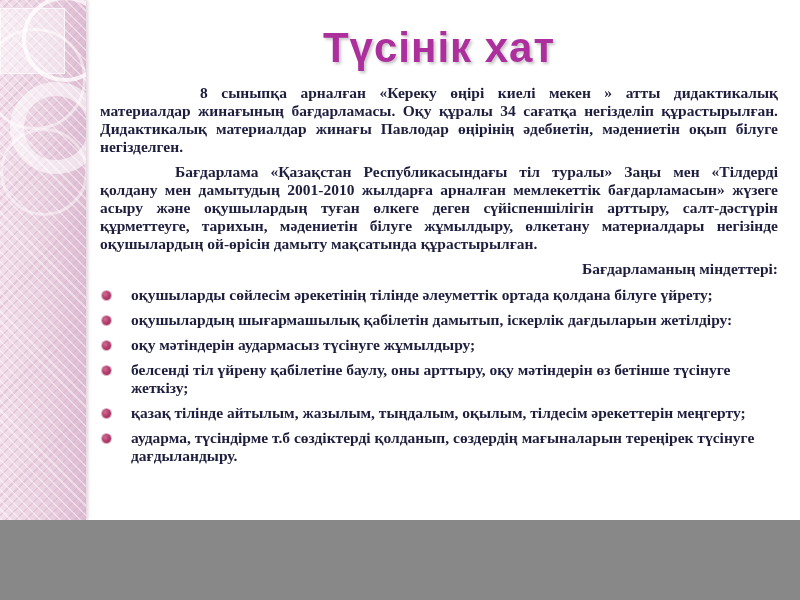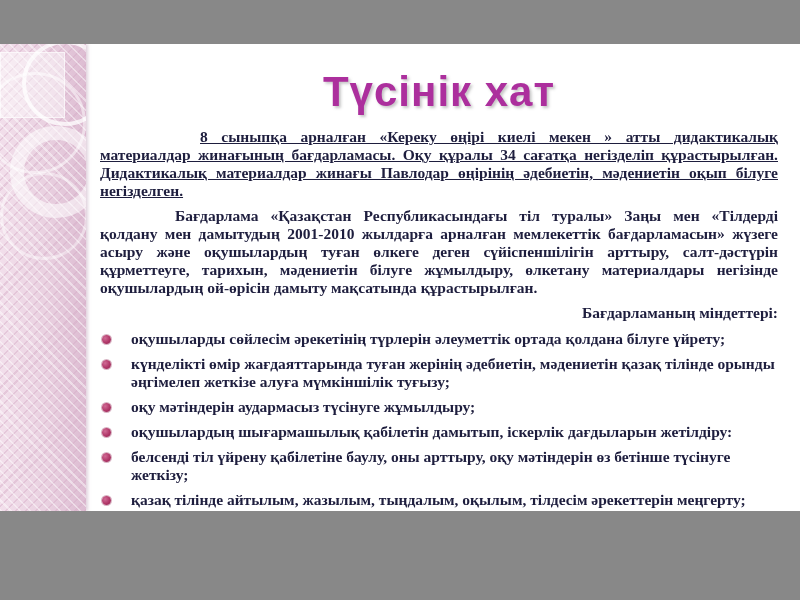--- a/index.html
+++ b/index.html
@@ -1,22 +1,21 @@
 <!DOCTYPE html>
 <html><head>
 <meta charset="utf-8">
 <style>
   html,body{margin:0;padding:0;background:#888;}
   .slide{
     position:relative;
-    width:800px;height:467px;
+    width:800px;height:520px;
     background:#ffffff;
     overflow:hidden;
     font-family:"Liberation Serif", serif;
-    margin-top:44px;
   }
   
   .strip{
     position:absolute;left:0;top:0;bottom:0;width:86px;
     background-color:#ead2e1;
     background-image:
       repeating-linear-gradient(45deg, rgba(255,255,255,.45) 0 1.5px, transparent 1.5px 7px),
       repeating-linear-gradient(-45deg, rgba(214,173,199,.45) 0 1.5px, transparent 1.5px 7px),
       linear-gradient(to right,#f2dfeb 0%,#e9d0e0 55%,#ddbcd2 100%);
     overflow:hidden;
@@ -47,21 +46,21 @@
     color:#ac2f9d;
     text-shadow:2px 2px 3px rgba(90,90,90,.35);
   }
   p.para{
     margin:0 0 7px 0;
     font-weight:700;
     font-size:15.5px;
     line-height:18px;
     text-align:justify;
   }
-  p.indent-1{text-indent:100px;text-decoration:underline;}
+  p.indent-1{text-indent:100px;}
   p.indent-2{text-indent:75px;}
   p.subheading{
     margin:4px 0 8px 0;
     font-weight:700;
     font-size:15.5px;
     line-height:18px;
     text-indent:38px;
     text-align:right;
   }
   ul.bullets{
@@ -103,38 +102,38 @@
     <h1 class="title">Түсінік хат</h1>
 
     <p class="para indent-1">8 сыныпқа арналған «Кереку өңірі киелі мекен » атты дидактикалық материалдар жинағының бағдарламасы. Оқу құралы 34 сағатқа негізделіп құрастырылған. Дидактикалық материалдар жинағы  Павлодар  өңірінің әдебиетін, мәдениетін оқып білуге негізделген.</p>
     <p class="para indent-2">Бағдарлама «Қазақстан Республикасындағы тіл туралы» Заңы мен «Тілдерді қолдану  мен дамытудың 2001-2010 жылдарға арналған  мемлекеттік бағдарламасын» жүзеге асыру және  оқушылардың туған өлкеге деген сүйіспеншілігін арттыру, салт-дәстүрін құрметтеуге, тарихын, мәдениетін білуге жұмылдыру,  өлкетану материалдары негізінде  оқушылардың  ой-өрісін дамыту мақсатында құрастырылған.</p>
 
     <p class="subheading">Бағдарламаның міндеттері:</p>
 
     <ul class="bullets">
       <li>
         <span class="bullet"></span>
-        <span class="bullet-text">оқушыларды сөйлесім әрекетінің түрлерін әлеуметтік ортада қолдана білуге үйрету;</span>
+        <span class="bullet-text">оқушыларды сөйлесім әрекетінің тілінде әлеуметтік ортада қолдана білуге үйрету;</span>
       </li>
       <li>
         <span class="bullet"></span>
-        <span class="bullet-text">күнделікті өмір жағдаяттарында туған жерінің әдебиетін, мәдениетін қазақ тілінде орынды әңгімелеп жеткізе алуға мүмкіншілік туғызу;</span>
+        <span class="bullet-text">оқушылардың шығармашылық қабілетін дамытып, іскерлік дағдыларын жетілдіру:</span>
       </li>
       <li>
         <span class="bullet"></span>
         <span class="bullet-text">оқу мәтіндерін аудармасыз түсінуге жұмылдыру;</span>
-      </li>
-      <li>
-        <span class="bullet"></span>
-        <span class="bullet-text">оқушылардың шығармашылық қабілетін дамытып, іскерлік дағдыларын жетілдіру:</span>
       </li>
       <li>
         <span class="bullet"></span>
         <span class="bullet-text">белсенді тіл үйрену қабілетіне баулу, оны арттыру, оқу мәтіндерін өз бетінше түсінуге жеткізу;</span>
       </li>
       <li>
         <span class="bullet"></span>
         <span class="bullet-text">қазақ тілінде айтылым, жазылым, тыңдалым, оқылым, тілдесім әрекеттерін меңгерту;</span>
       </li>
+      <li>
+        <span class="bullet"></span>
+        <span class="bullet-text">аударма, түсіндірме т.б сөздіктерді қолданып, сөздердің мағыналарын тереңірек түсінуге дағдыландыру.</span>
+      </li>
     </ul>
   </div>
 
 </div>
 
 </body></html>

